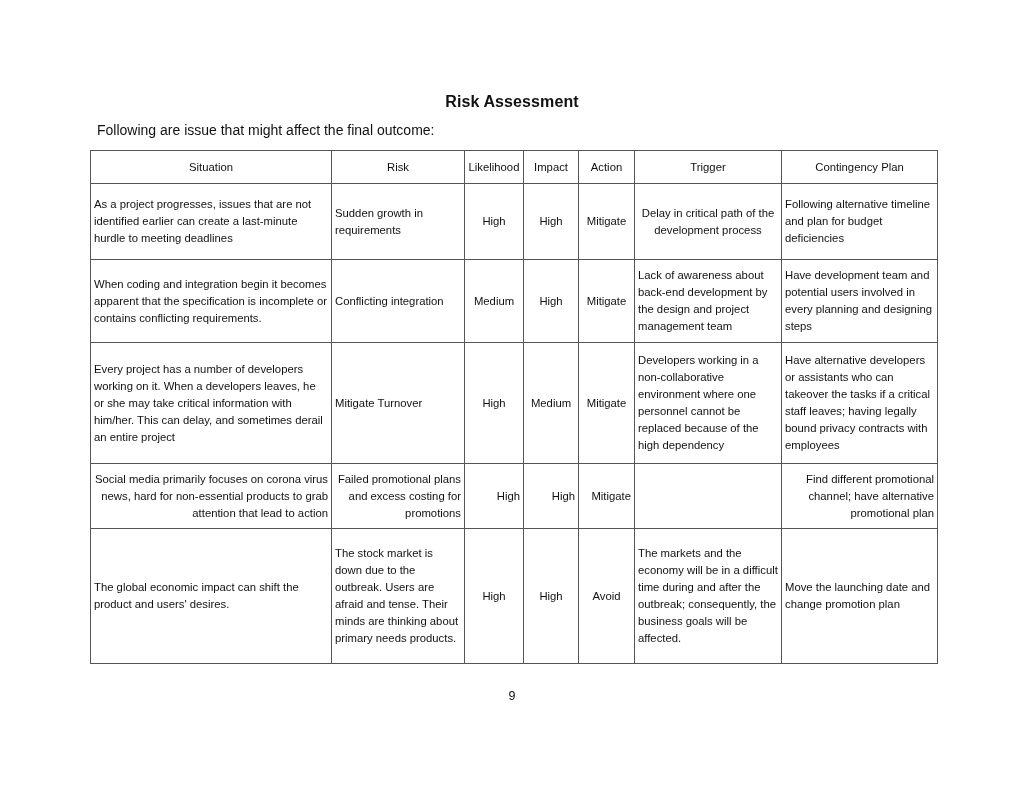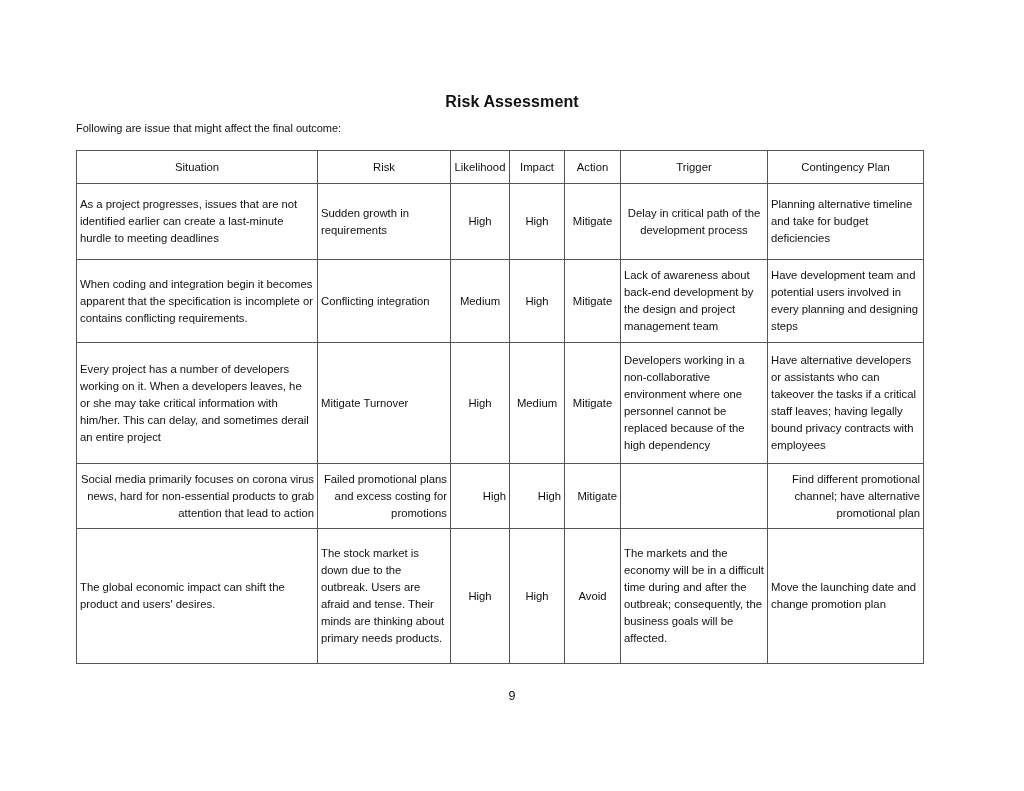--- a/index.html
+++ b/index.html
@@ -6,24 +6,24 @@
     body {
       width: 1024px; height: 791px; position: relative; overflow: hidden;
       font-family: "Liberation Sans", sans-serif; color: #111;
     }
     .title {
       position: absolute; left: 0; width: 1024px; top: 93px;
       text-align: center; font-weight: bold; 
       font-size: 16px; letter-spacing: 0.1px;
     }
     .intro {
-      position: absolute; left: 76px; top: 122px; font-size: 11px;
+      position: absolute; left: 97px; top: 122px; font-size: 14px;
     }
     table.risk {
-      position: absolute; left: 76px; top: 150px;
+      position: absolute; left: 90px; top: 150px;
       border-collapse: collapse; table-layout: fixed;
       font-size: 11.3px; line-height: 17px;
     }
     table.risk th, table.risk td {
       border: 1px solid #555; padding: 0 3px; vertical-align: middle;
       overflow: hidden;
     }
     table.risk th { font-weight: normal; text-align: center; height: 32px; }
     td.c { text-align: center; }
     td.l { text-align: left; }
@@ -66,21 +66,21 @@
     </tr>
   </thead>
   <tbody>
     <tr class="r1">
       <td class="l">As a project progresses, issues that are not identified earlier can create a last-minute hurdle to meeting deadlines</td>
       <td class="l">Sudden growth in requirements</td>
       <td class="c">High</td>
       <td class="c">High</td>
       <td class="c">Mitigate</td>
       <td class="c">Delay in critical path of the development process</td>
-      <td class="l pad">Planning alternative timeline and take for budget deficiencies</td>
+      <td class="l pad">Following alternative timeline and plan for budget deficiencies</td>
     </tr>
     <tr class="r2">
       <td class="l">When coding and integration begin it becomes apparent that the specification is incomplete or contains conflicting requirements.</td>
       <td class="l">Conflicting integration</td>
       <td class="c">Medium</td>
       <td class="c">High</td>
       <td class="c">Mitigate</td>
       <td class="l">Lack of awareness about back-end development by the design and project management team</td>
       <td class="l">Have development team and potential users involved in every planning and designing steps</td>
     </tr>

